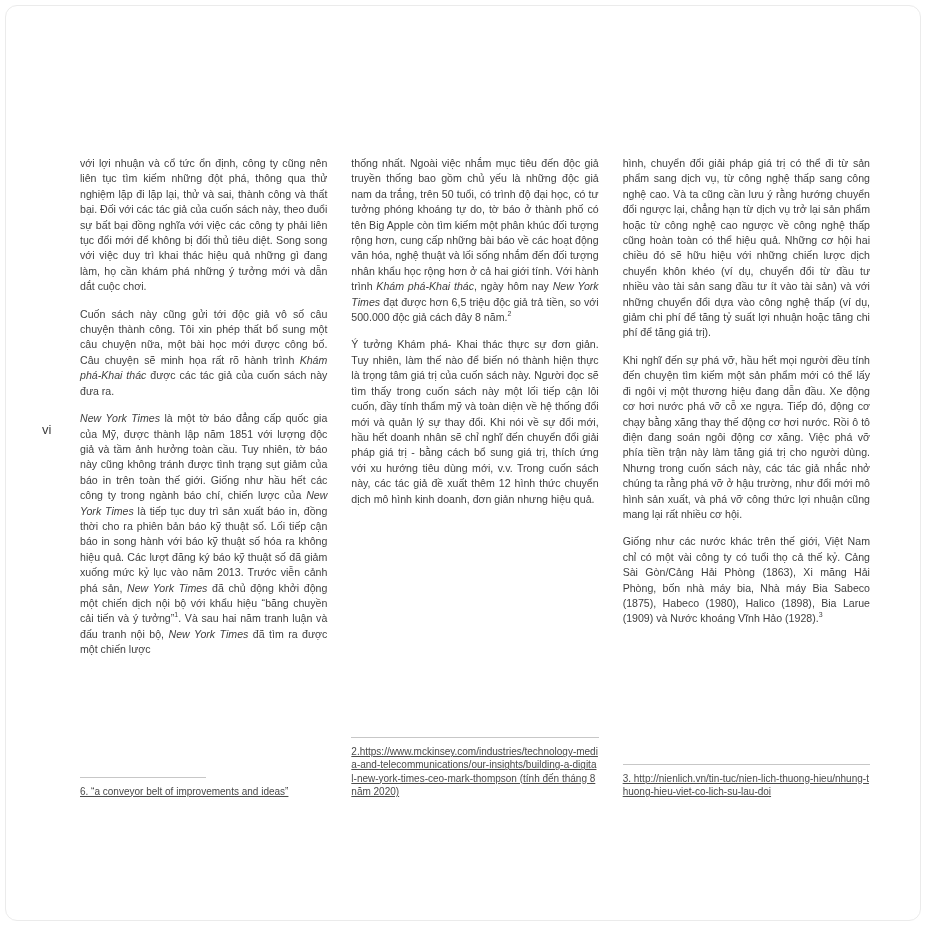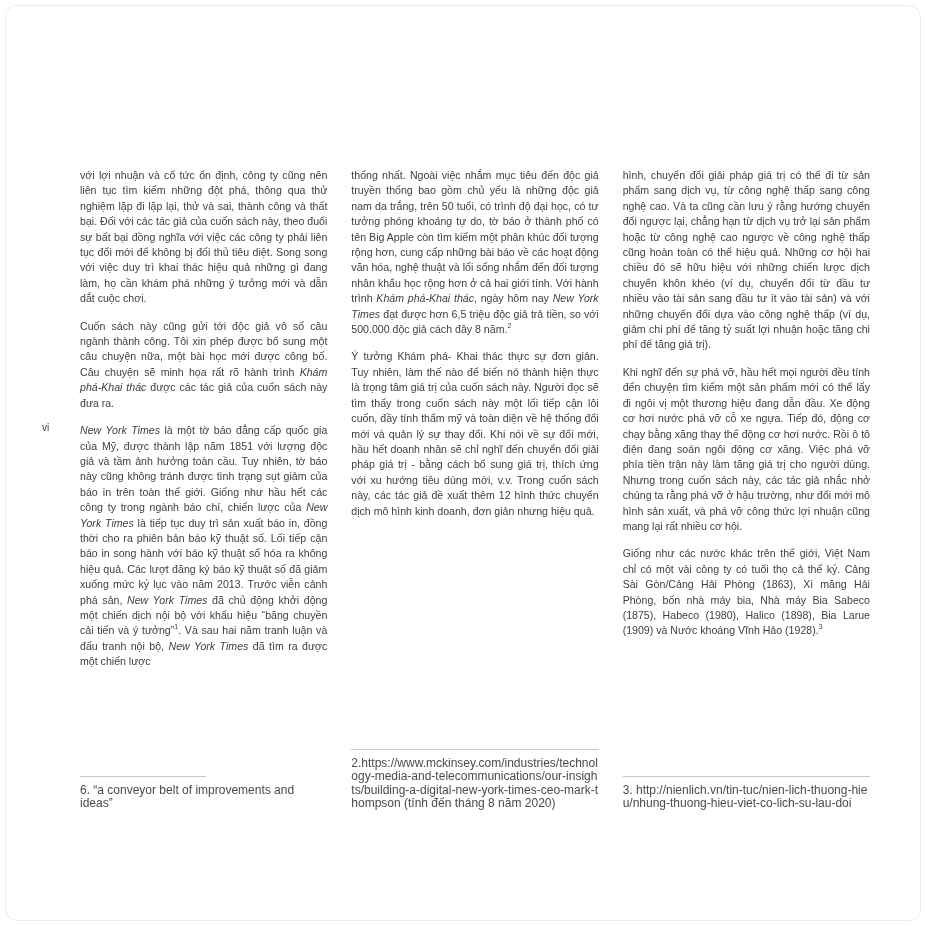--- a/index.html
+++ b/index.html
@@ -14,27 +14,27 @@
     position: absolute;
     left: 5px; top: 5px; right: 5px; bottom: 5px;
     background: #ffffff;
     border: 1px solid #ebebeb;
     border-radius: 12px;
   }
   .page-number {
     position: absolute;
     left: 36px;
     top: 416px;
-    font-size: 10px;
+    font-size: 13px;
     color: #3e3e3e;
   }
   .content {
     position: absolute;
     left: 74px;
-    top: 162px;
+    top: 150px;
     right: 50px;
     height: 642px;
     display: flex;
     gap: 24px;
   }
   .column {
     flex: 1 1 0;
     display: flex;
     flex-direction: column;
     text-align: justify;
@@ -47,44 +47,45 @@
   }
   .italic { font-style: italic; }
   .sup {
     font-size: 7px;
     vertical-align: super;
     line-height: 0;
   }
   .footnote {
     margin-top: auto;
     color: #4a4a4a;
-    font-size: 12px;
+    font-size: 10px;
     line-height: 13.2px;
     text-align: left;
+    text-decoration: underline;
   }
   .fn-rule {
     height: 1px;
     background: #c7c7c7;
     margin-bottom: 7px;
     width: 100%;
   }
   .column[data-col="0"] .fn-rule { width: 126px; }
   .footnote-text.break { word-break: break-all; }
 </style>
 </head>
 <body>
 
 <div class="frame">
   <div class="page-number">vi</div>
 
   <div class="content">
     <div class="column" data-col="0">
       <div class="col-body">
           <p><span>với lợi nhuận và cổ tức ổn định, công ty cũng nên liên tục tìm kiếm những đột phá, thông qua thử nghiệm lặp đi lặp lại, thử và sai, thành công và thất bại. Đối với các tác giả của cuốn sách này, theo đuổi sự bất bại đồng nghĩa với việc các công ty phải liên tục đổi mới để không bị đối thủ tiêu diệt. Song song với việc duy trì khai thác hiệu quả những gì đang làm, họ cần khám phá những ý tưởng mới và dẫn dắt cuộc chơi.</span></p>
-          <p><span>Cuốn sách này cũng gửi tới độc giả vô số câu ngành thành công. Tôi xin phép được bổ sung một câu chuyện nữa, một bài học mới được công bố. Câu chuyện sẽ minh họa rất rõ hành trình </span><span class="italic">Khám phá-Khai thác</span><span> được các tác giả của cuốn sách này đưa ra.</span></p>
+          <p><span>Cuốn sách này cũng gửi tới độc giả vô số câu chuyện thành công. Tôi xin phép thất bổ sung một câu chuyện nữa, một bài học mới được công bố. Câu chuyện sẽ minh họa rất rõ hành trình </span><span class="italic">Khám phá-Khai thác</span><span> được các tác giả của cuốn sách này đưa ra.</span></p>
           <p><span class="italic">New York Times</span><span> là một tờ báo đẳng cấp quốc gia của Mỹ, được thành lập năm 1851 với lượng độc giả và tầm ảnh hưởng toàn cầu. Tuy nhiên, tờ báo này cũng không tránh được tình trạng sụt giảm của báo in trên toàn thế giới. Giống như hầu hết các công ty trong ngành báo chí, chiến lược của </span><span class="italic">New York Times</span><span> là tiếp tục duy trì sản xuất báo in, đồng thời cho ra phiên bản báo kỹ thuật số. Lối tiếp cận báo in song hành với báo kỹ thuật số hóa ra không hiệu quả. Các lượt đăng ký báo kỹ thuật số đã giảm xuống mức kỷ lục vào năm 2013. Trước viễn cảnh phá sản, </span><span class="italic">New York Times</span><span> đã chủ động khởi động một chiến dịch nội bộ với khẩu hiệu “băng chuyền cải tiến và ý tưởng”</span><span class="sup">1</span><span>. Và sau hai năm tranh luận và đấu tranh nội bộ, </span><span class="italic">New York Times</span><span> đã tìm ra được một chiến lược</span></p>
         </div>
       <div class="footnote">
         <div class="fn-rule"></div>
         <div class="footnote-text">6. “a conveyor belt of improvements and ideas”</div>
       </div>
     </div>
 
     <div class="column" data-col="1">
       <div class="col-body">

